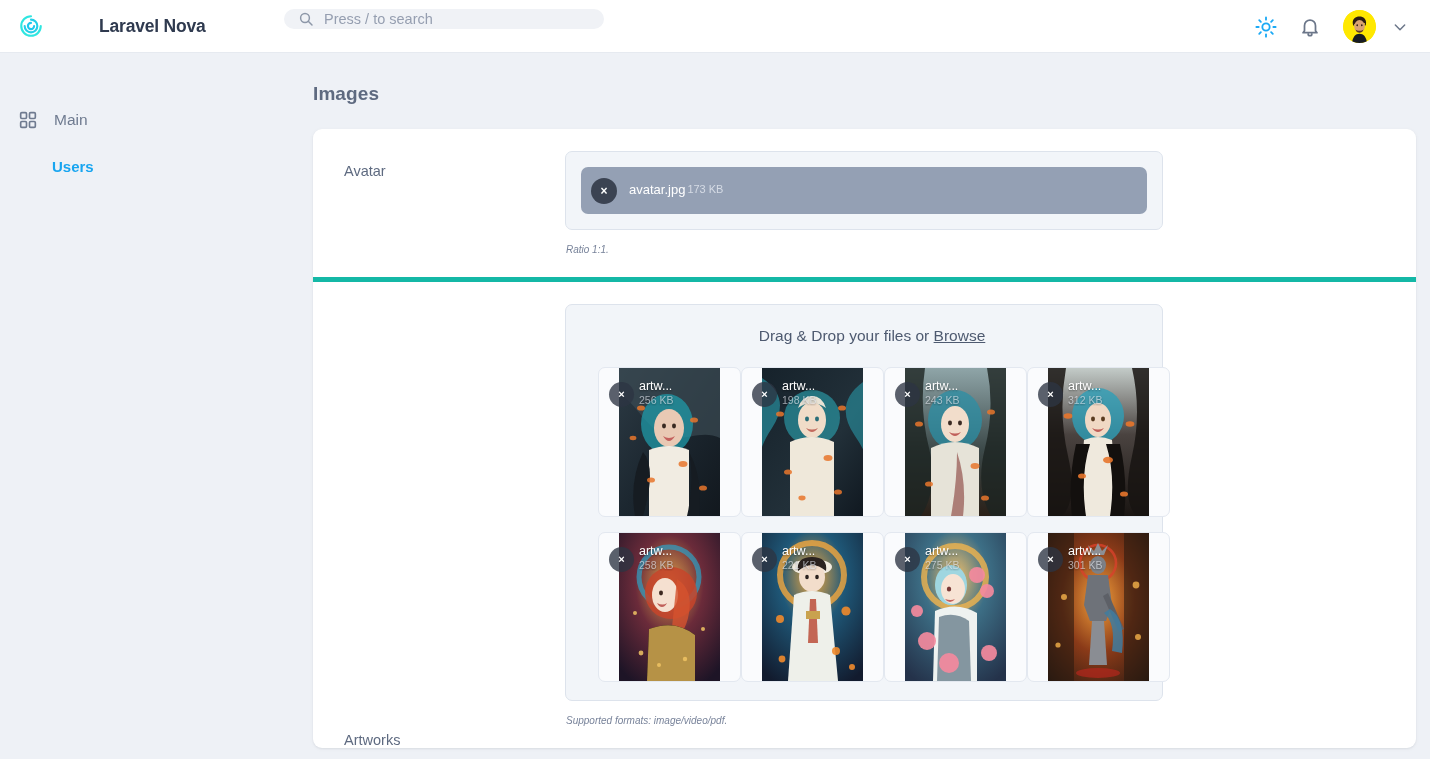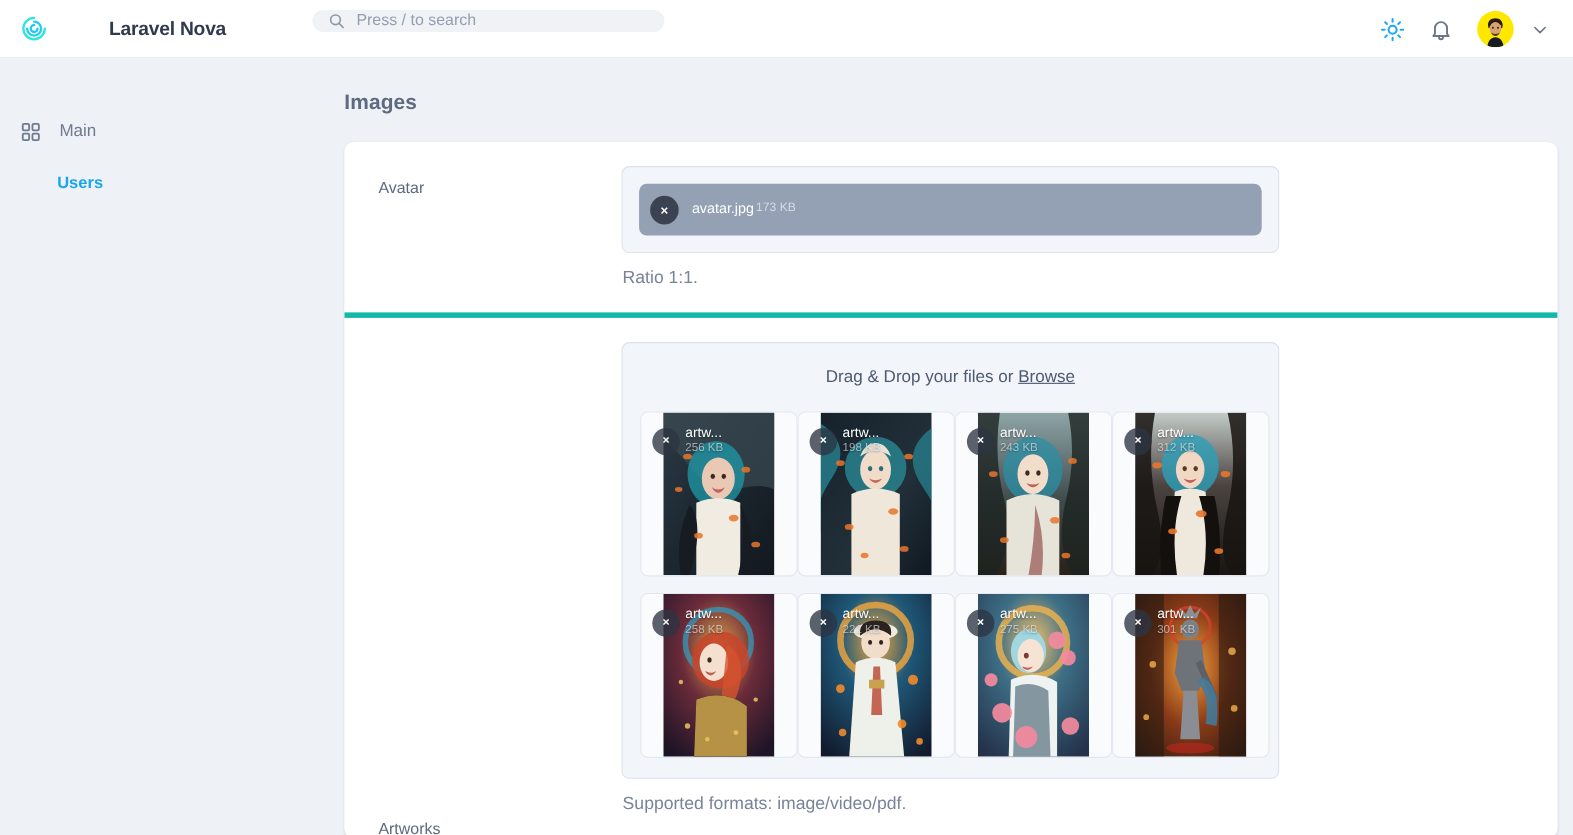--- a/index.html
+++ b/index.html
@@ -110,26 +110,26 @@
     background: #3b4352; color: #ffffff;
     display: flex; align-items: center; justify-content: center;
     font-size: 12px; font-weight: bold; flex: none; cursor: pointer;
     border: none; font-family: inherit; line-height: 1;
   }
   .file-meta { display: flex; flex-direction: row; gap: 2px; }
   .file-name { font-size: 13px; color: #ffffff; line-height: 1.15; }
   .file-size { font-size: 11px; color: #d5dbe5; line-height: 1.15; }
 
   .help-text {
-    font-size: 16px; color: #78839a;
+    font-size: 10px; font-style: italic; color: #78839a;
     margin-top: 14px; margin-left: 1px;
   }
 
   
-  .dz-art { padding: 22px 16px 18px 16px; }
+  .dz-art { padding: 22px 16px 18px 32px; }
   .dz-prompt {
     text-align: center; font-size: 15.5px; color: #4e5a70;
     margin-bottom: 22px;
   }
   .dz-browse { text-decoration: underline; cursor: pointer; color: #4e5a70; }
   .thumb-grid {
     display: grid; grid-template-columns: repeat(4, 143px);
     gap: 15px 0; justify-content: space-between;
   }
   .thumb {

